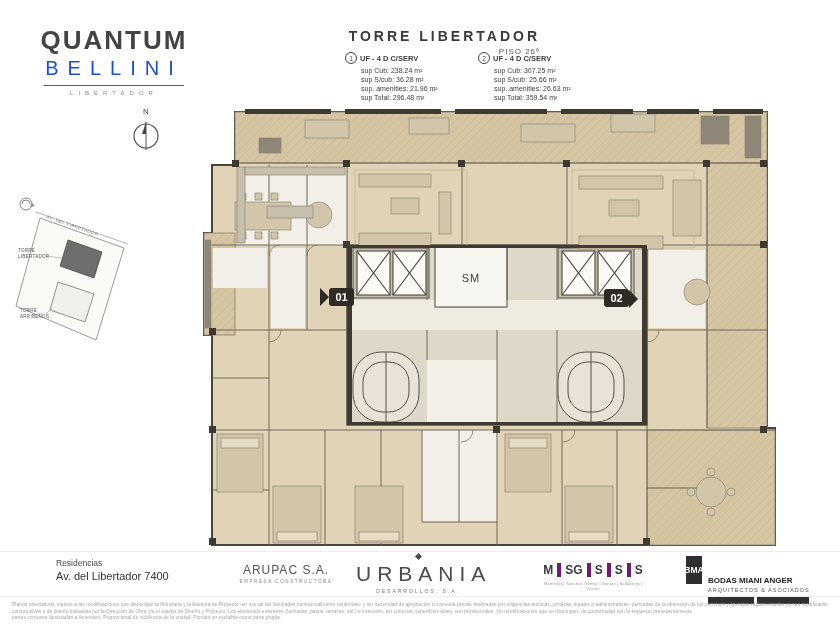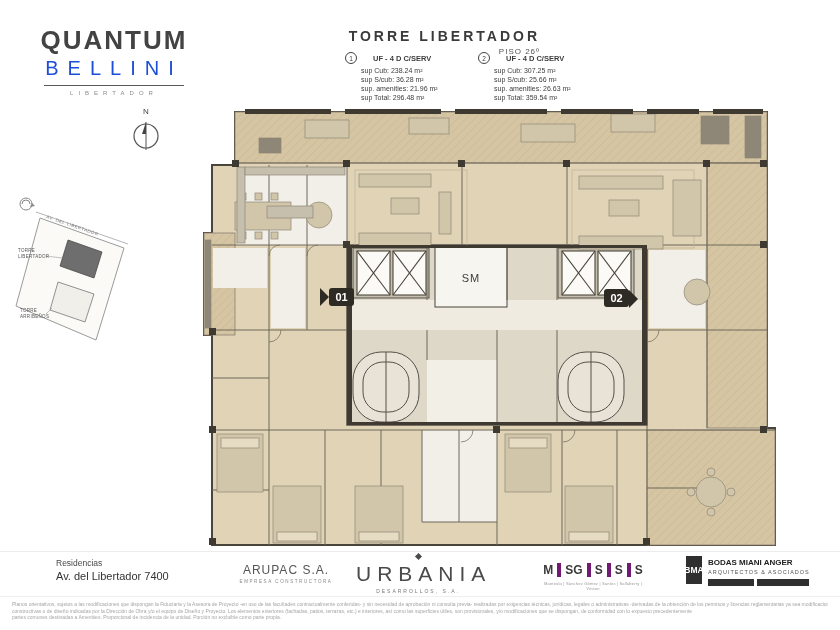--- a/index.html
+++ b/index.html
@@ -16,21 +16,21 @@
   .brand-rule{width:140px;height:1px;background:#5a5a5a;margin:5px auto 4px auto;}
   .brand-t{font-size:6px;letter-spacing:5px;color:#8c8c8c;}
 
   
   .title-block{left:300px;top:28px;width:240px;text-align:right;}
   .page-title{font-size:14px;font-weight:700;letter-spacing:3px;color:#3a3a3a;}
   .page-subtitle{font-size:8px;letter-spacing:1px;color:#555;margin-top:3px;}
 
   
   .spec{width:130px;font-size:7px;line-height:9px;color:#3c3c3c;}
-  .spec-head{display:flex;align-items:center;gap:16px;font-size:7.5px;font-weight:700;margin-bottom:2px;}
+  .spec-head{display:flex;align-items:center;gap:3px;font-size:7.5px;font-weight:700;margin-bottom:2px;}
   .circle-num{display:inline-flex;width:10px;height:10px;border:1px solid #444;border-radius:50%;
     font-size:6.5px;font-weight:400;align-items:center;justify-content:center;flex:0 0 auto;}
   .spec-line{padding-left:16px;}
 
   
   .compass{left:124px;top:104px;}
   .siteplan{left:6px;top:188px;width:136px;height:172px;}
   .siteplan-label{position:absolute;font-size:4.5px;line-height:5.5px;color:#555;letter-spacing:.3px;}
 
   
@@ -49,21 +49,21 @@
   .urbania .u1{font-size:21px;letter-spacing:6px;color:#4a4a4a;}
   .urbania .u2{font-size:5px;letter-spacing:2px;color:#777;margin-top:2px;}
   .msg{left:538px;top:560px;width:110px;text-align:center;}
   .msg-row{display:inline-flex;align-items:center;font-size:12px;font-weight:700;color:#3a3a3a;}
   .msg-row span{padding:0 4px;}
   .msg-row span + span{border-left:4px solid #701a75;}
   .msg-names{font-size:4px;color:#999;margin-top:3px;letter-spacing:.2px;}
   .bma{left:686px;top:556px;display:flex;gap:6px;align-items:flex-start;}
   .bma-box{width:16px;height:28px;background:#2f2f2f;color:#fff;font-size:8.5px;font-weight:700;
     display:flex;align-items:center;justify-content:center;}
-  .bma-name{font-size:8px;font-weight:700;color:#222;margin-top:2px;}
+  .bma-name{font-size:8px;font-weight:700;color:#222;margin-top:20px;}
   .bma-role{font-size:5.5px;letter-spacing:1px;color:#555;margin-top:2px;}
   .bma-chips{display:flex;gap:3px;margin-top:4px;}
   .chip{display:inline-block;height:7px;background:#2f2f2f;}
   .chip:nth-child(1){width:46px;}
   .chip:nth-child(2){width:52px;}
 
   
   .rule-bot{left:0;top:596px;width:840px;height:1px;background:#efefef;}
   .disclaimer{left:12px;top:601px;width:816px;font-size:5px;line-height:6.5px;color:#a6a6a6;}
   .disclaimer div{white-space:nowrap;overflow:hidden;}

